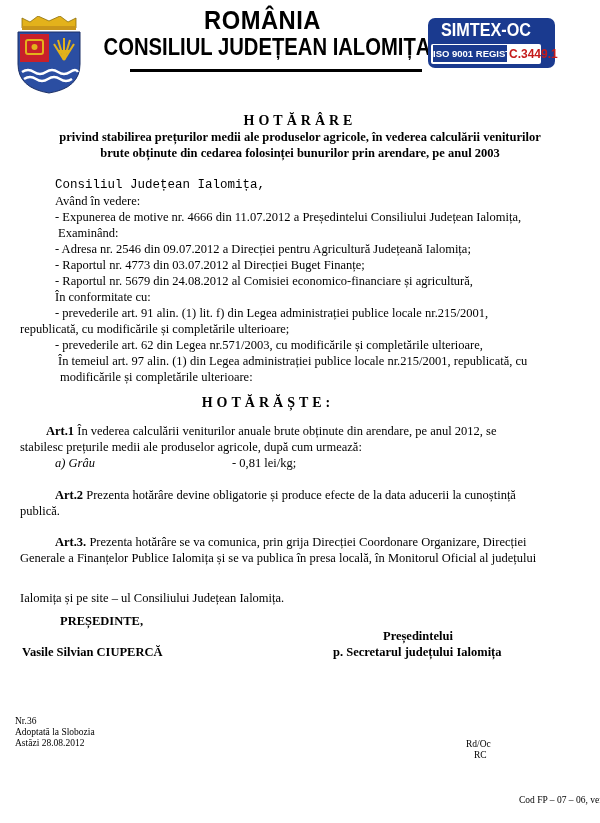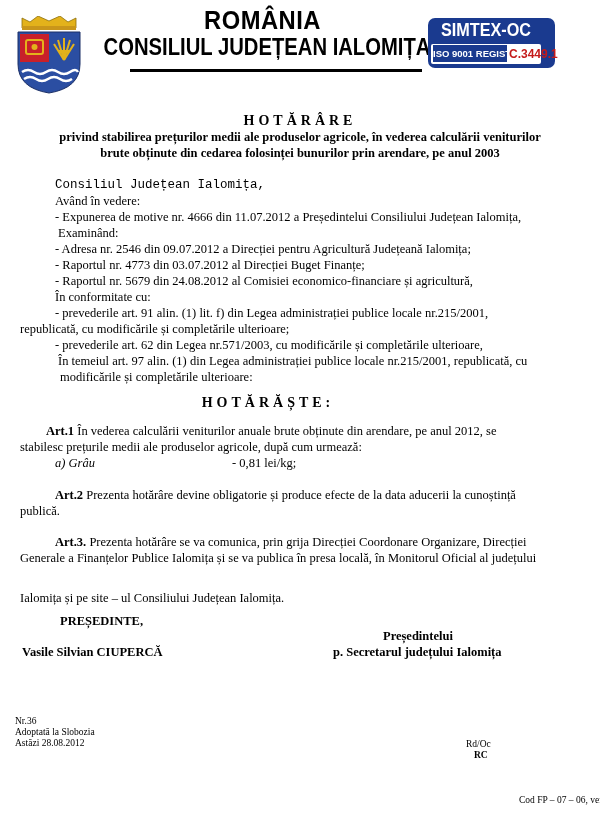--- a/index.html
+++ b/index.html
@@ -112,14 +112,14 @@
 
 <div class="abs sign" style="left:60px; top:614px;">PREȘEDINTE,</div>
 <div class="abs sign" style="left:383px; top:629px;">Președintelui</div>
 <div class="abs sign" style="left:22px; top:645px;">Vasile Silvian CIUPERCĂ</div>
 <div class="abs sign" style="left:333px; top:645px;">p. Secretarul județului Ialomița</div>
 
 <div class="abs small" style="left:15px; top:716px;">Nr.36</div>
 <div class="abs small" style="left:15px; top:727px;">Adoptată la Slobozia</div>
 <div class="abs small" style="left:15px; top:738px;">Astăzi  28.08.2012</div>
 <div class="abs small" style="left:466px; top:739px;">Rd/Oc</div>
-<div class="abs small" style="left:474px; top:750px;font-weight:bold;">RC</div>
+<div class="abs small" style="left:474px; top:750px;">RC</div>
 <div class="abs small" style="left:487px; top:795px;margin-left:32px;">Cod FP – 07 – 06, vers1</div>
 
 </body></html>

